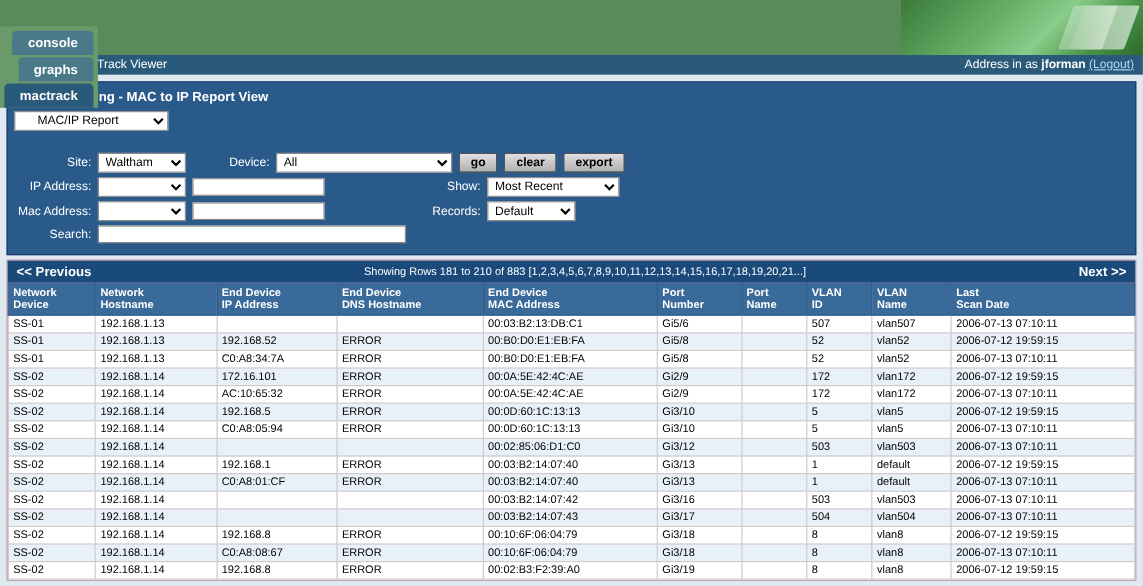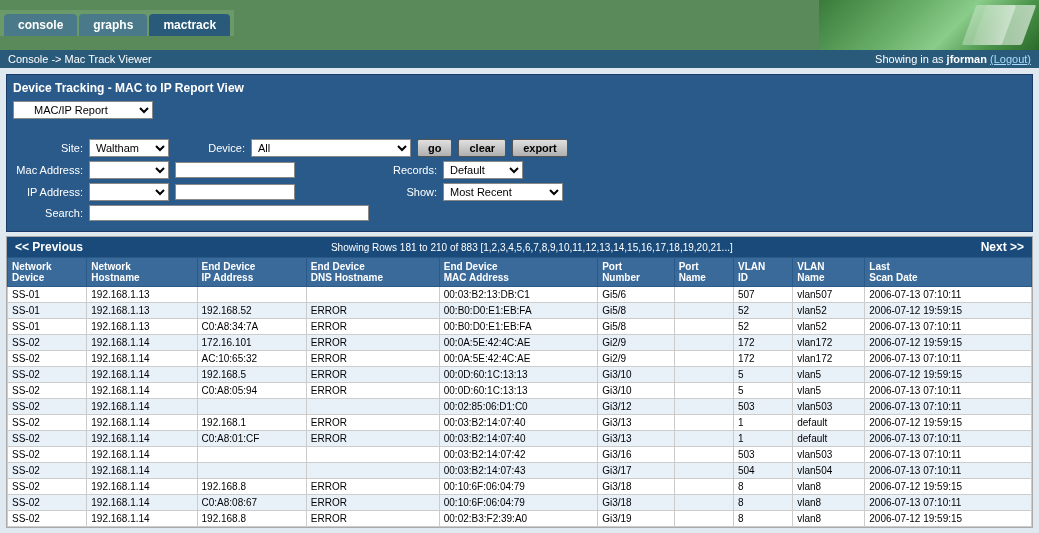--- a/index.html
+++ b/index.html
@@ -149,35 +149,35 @@
     .top-section {
       position: relative;
       background: #5a8a5a;
       height: 50px;
     }
   </style>
 </head>
 <body>
 
 <div class="top-section">
-  <div class="top-nav" style="position:absolute; top:10px; left:0; z-index:10;">
+  <div class="top-nav" style="position:absolute; top:24px; left:0; z-index:10;flex-direction:column;">
     <div class="nav-tab">console</div>
     <div class="nav-tab">graphs</div>
     <div class="nav-tab active">mactrack</div>
   </div>
   <div style="position:absolute; right:0; top:0; width:220px; height:50px; background: linear-gradient(135deg, #3a7a3a 0%, #6ab06a 40%, #8acc8a 60%, #4a944a 80%, #2a6a2a 100%); overflow:hidden;">
     <div style="position:absolute; right:10px; top:5px; width:60px; height:40px; background: linear-gradient(to right, rgba(255,255,255,0.3), rgba(255,255,255,0.6)); transform:skewX(-20deg); border-radius:2px;"></div>
     <div style="position:absolute; right:30px; top:5px; width:30px; height:40px; background: linear-gradient(to right, rgba(255,255,255,0.1), rgba(255,255,255,0.4)); transform:skewX(-20deg); border-radius:2px;"></div>
   </div>
 </div>
 
 <div class="header-bar">
   <span>Console -&gt; Mac Track Viewer</span>
   <span>
-    <span>Showing in as </span><strong>jforman</strong>
+    <span>Address in as </span><strong>jforman</strong>
     <a href="#" style="color:#adf;">(Logout)</a>
   </span>
 </div>
 
 <div class="main-content">
 
   <div class="device-panel">
 
     <div class="panel-header-row">
       <div class="device-panel-title">Device Tracking - MAC to IP Report View</div>
@@ -196,43 +196,43 @@
       <span class="form-label">Device:</span>
       <select style="width:160px;">
         <option>All</option>
       </select>
       <button class="btn">go</button>
       <button class="btn">clear</button>
       <button class="btn">export</button>
     </div>
 
     <div class="form-row">
+      <span class="form-label">IP Address:</span>
+      <select style="width:80px;"></select>
+      <input type="text" style="width: 120px;">
+      <span style="width:60px;"></span>
+      <span class="form-label">Show:</span>
+      <select style="width:120px;">
+        <option>Most Recent</option>
+        <option>All</option>
+      </select>
+    </div>
+
+    <div class="form-row">
       <span class="form-label">Mac Address:</span>
       <select style="width:80px;"></select>
       <input type="text" style="width: 120px;">
       <span style="width:60px;"></span>
       <span class="form-label">Records:</span>
       <select style="width:80px;">
         <option>Default</option>
         <option>10</option>
         <option>25</option>
         <option>50</option>
         <option>100</option>
-      </select>
-    </div>
-
-    <div class="form-row">
-      <span class="form-label">IP Address:</span>
-      <select style="width:80px;"></select>
-      <input type="text" style="width: 120px;">
-      <span style="width:60px;"></span>
-      <span class="form-label">Show:</span>
-      <select style="width:120px;">
-        <option>Most Recent</option>
-        <option>All</option>
       </select>
     </div>
 
     <div class="form-row">
       <span class="form-label">Search:</span>
       <input type="text" style="width: 280px;">
     </div>
 
   </div>
 

